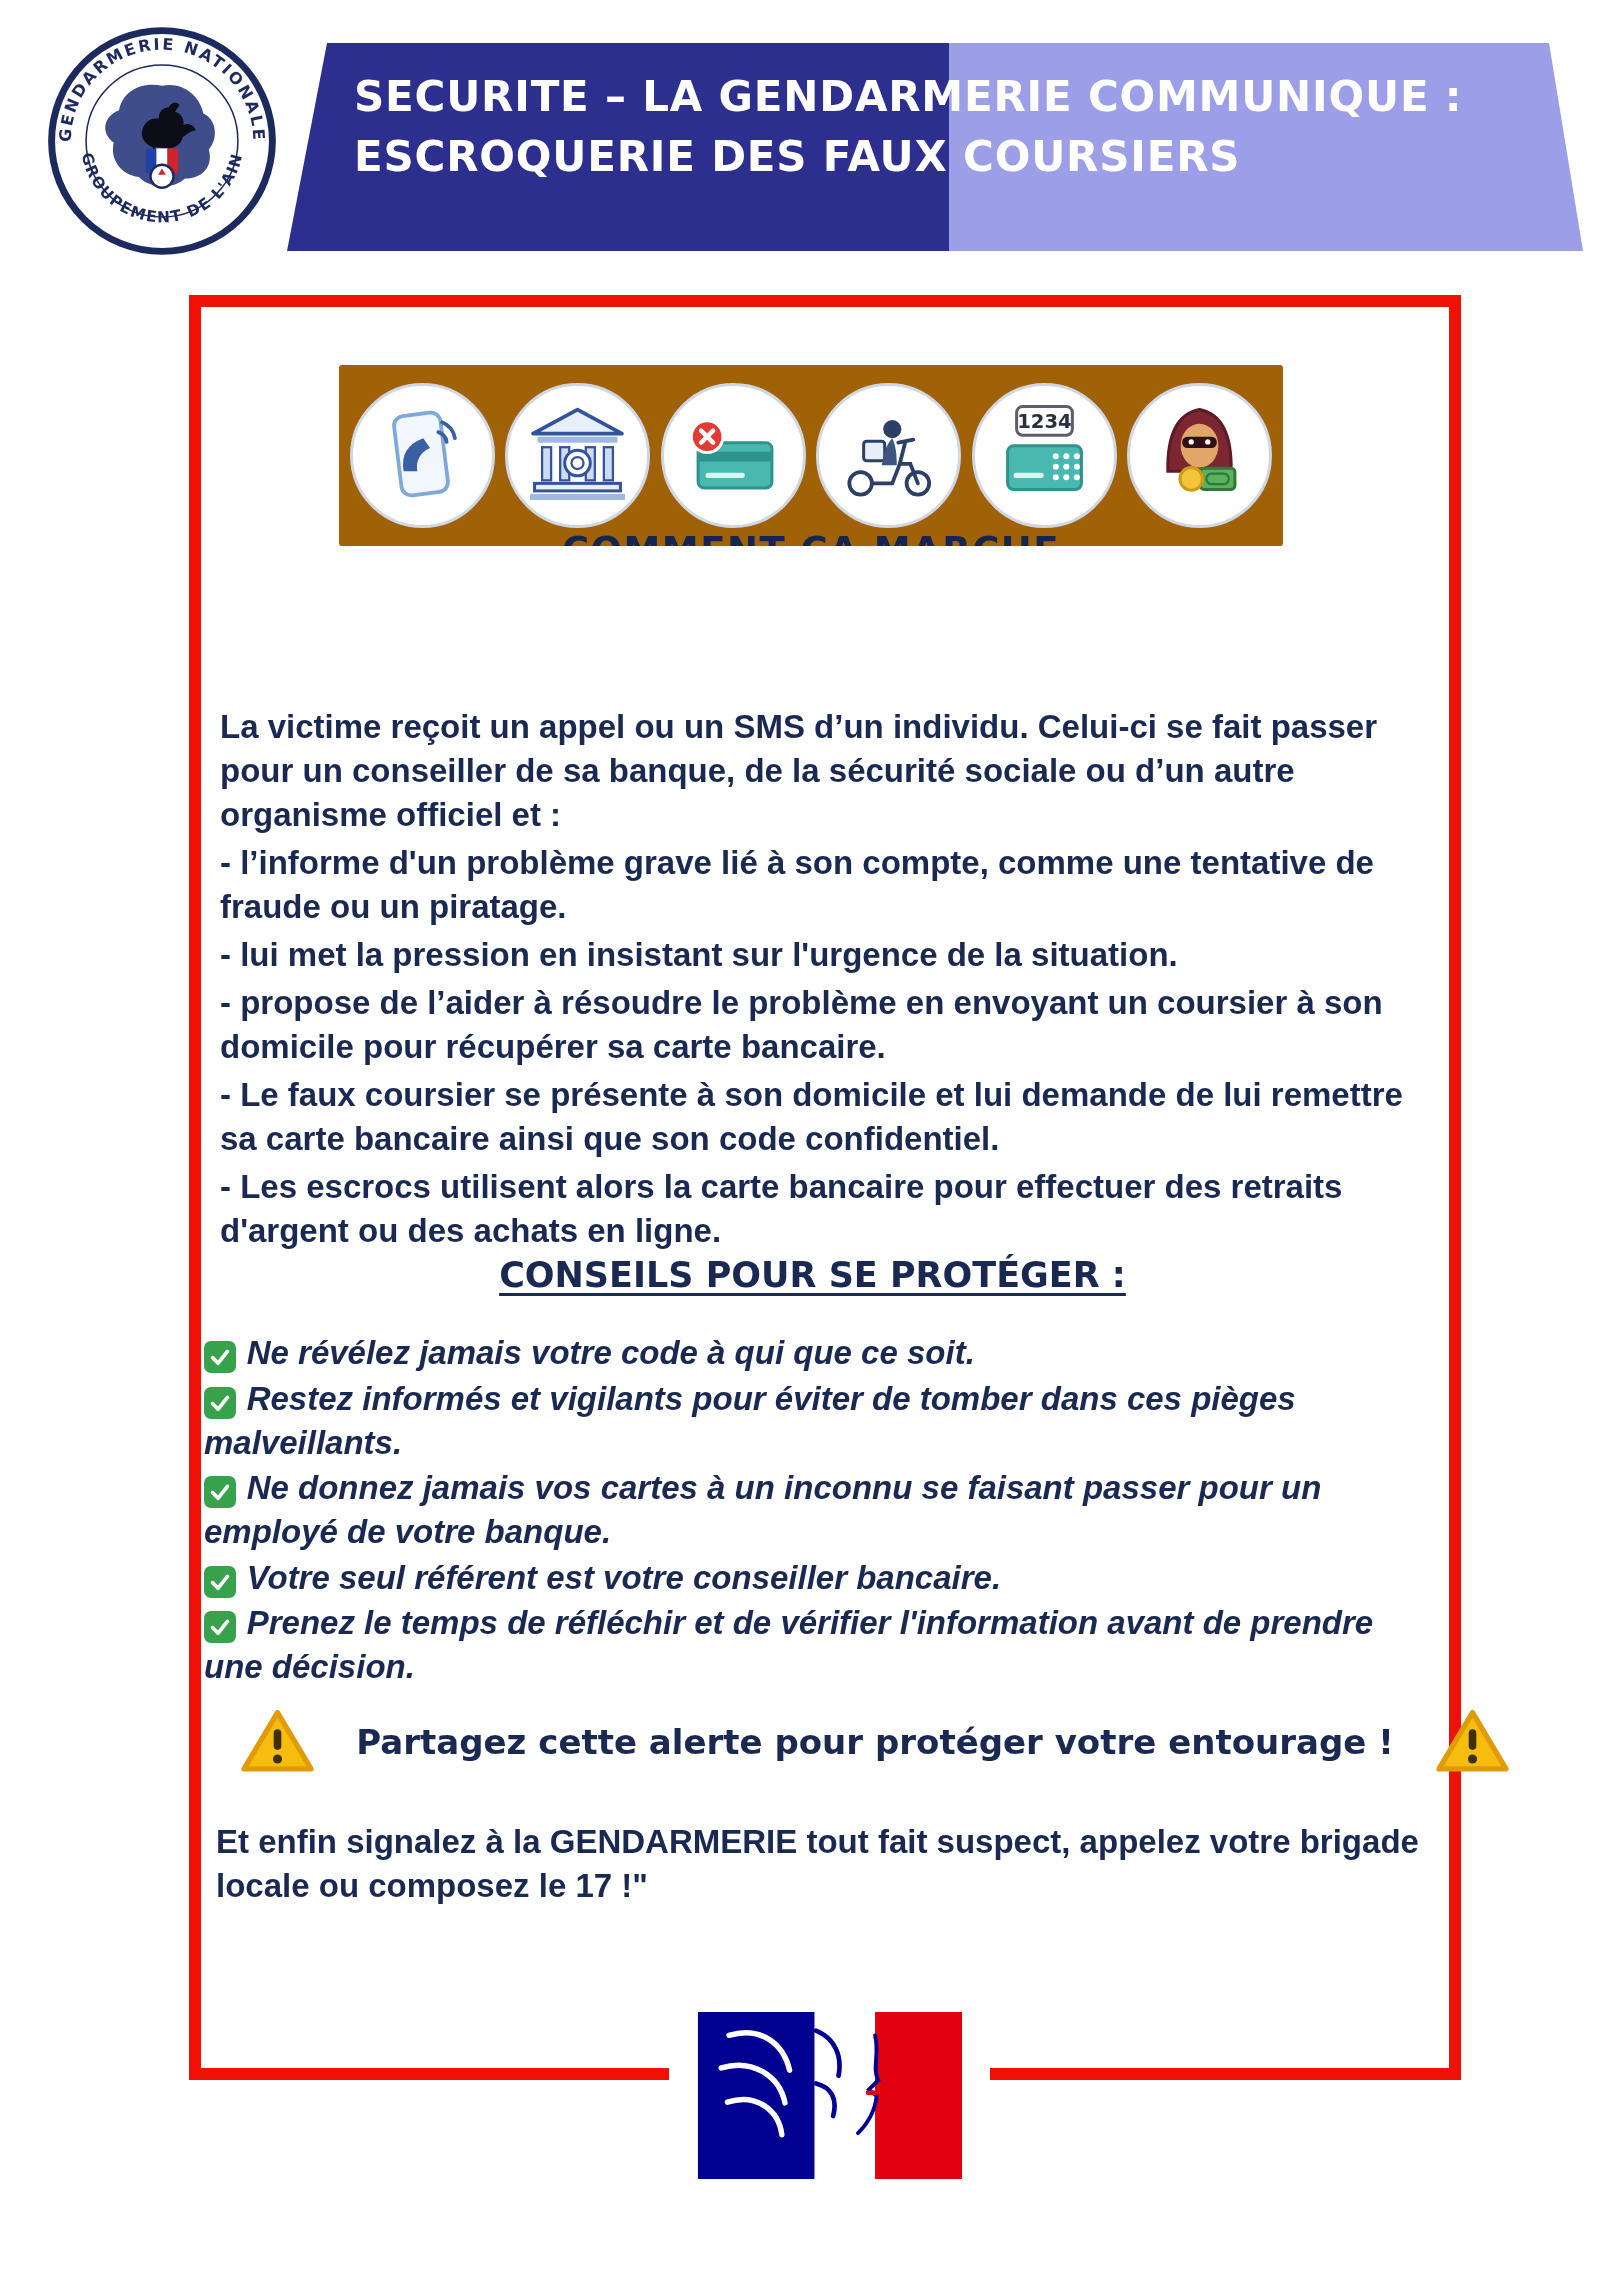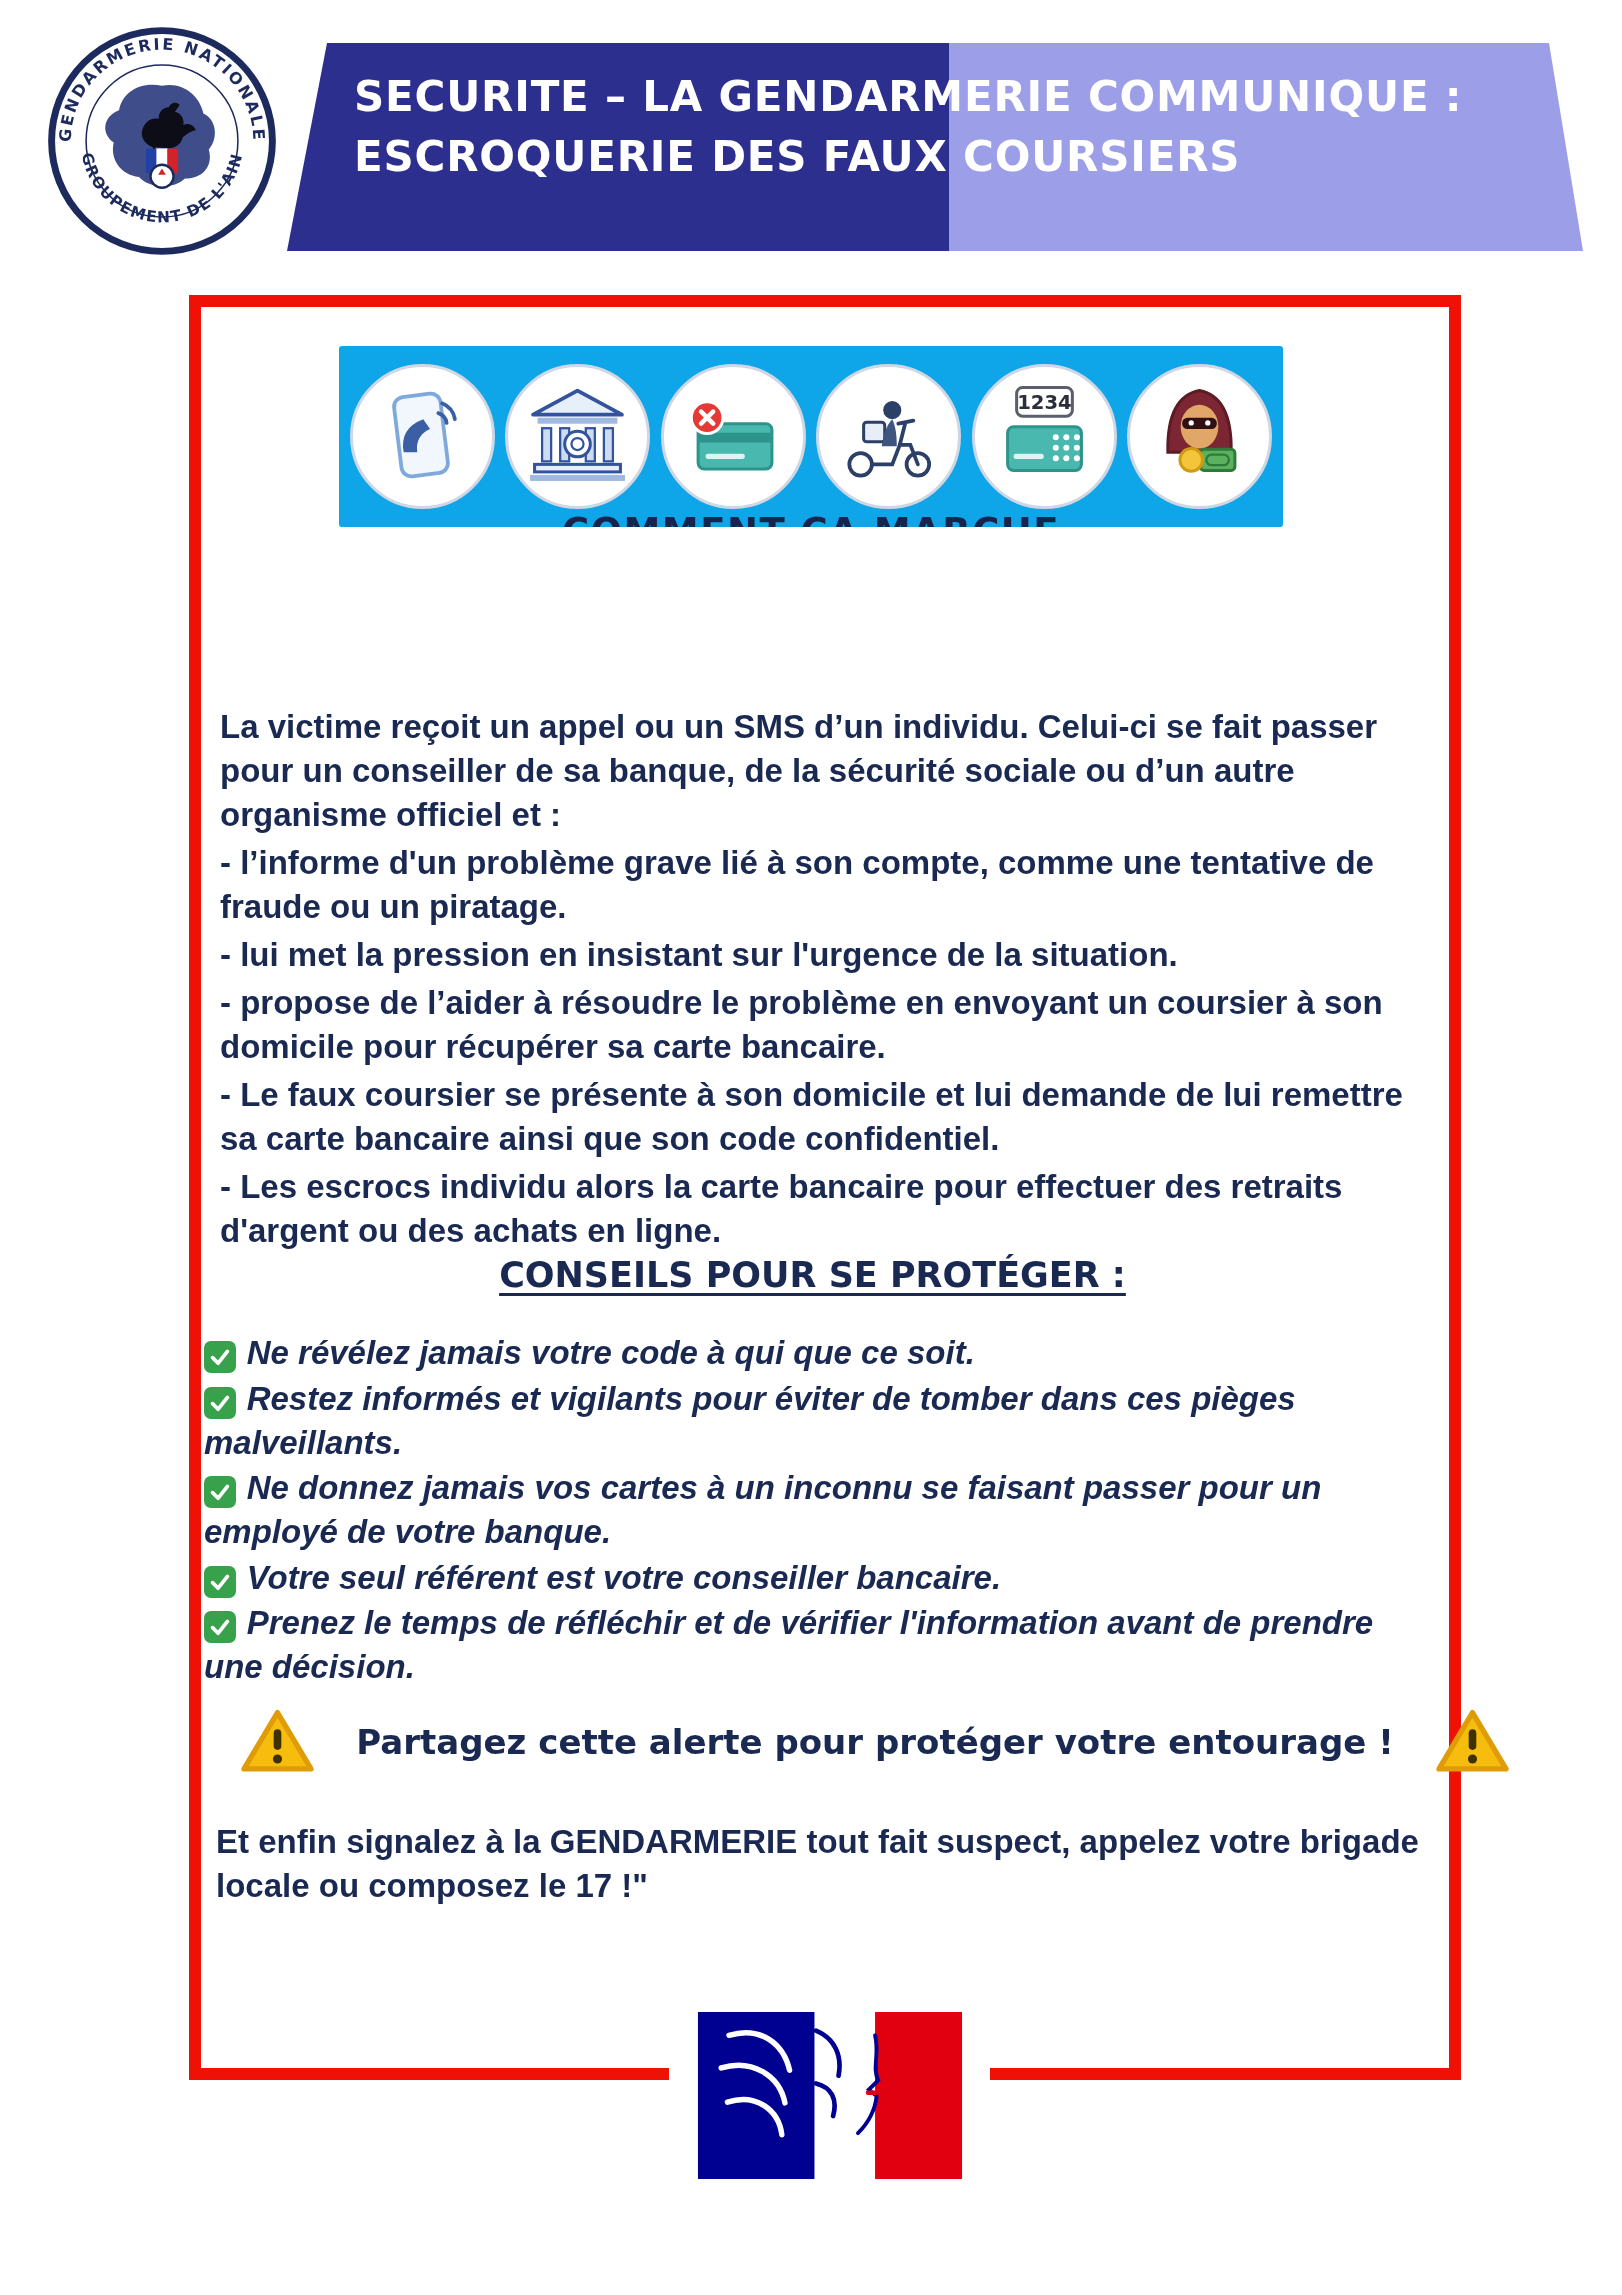--- a/index.html
+++ b/index.html
@@ -13,21 +13,21 @@
              clip-path:polygon(0 0,calc(100% - 34px) 0,100% 100%,0 100%);}
   .hdr-title{position:absolute;left:342px;top:67px;z-index:3;color:#ffffff;
              font-family:"DejaVu Sans",sans-serif;font-weight:bold;font-size:42px;line-height:60px;letter-spacing:0.8px;margin-left:12px;}
   .roundel{position:absolute;left:47px;top:26px;width:230px;height:230px;z-index:4;}
 
   
   .card{position:absolute;left:189px;top:295px;width:1248px;height:1761px;background:#ffffff;
         border:12.2px solid #ef1105;}
 
   
-  .banner{position:absolute;left:339px;top:346px;width:944px;height:181px;background:#0ea5e9;
+  .banner{position:absolute;left:339px;top:365px;width:944px;height:181px;background:#a16207;
           border-radius:3.1px;overflow:hidden;display:flex;align-items:center;justify-content:space-evenly;}
   .icon-circle{width:139px;height:139px;border-radius:50%;background:#ffffff;border:3.1px solid #cfd6e4;
                display:flex;align-items:center;justify-content:center;flex:0 0 auto;}
   .icon-circle svg{width:113px;height:113px;}
   .banner-caption{position:absolute;left:0;right:0;bottom:-26px;text-align:center;color:#16254d;
                   font-family:"DejaVu Sans",sans-serif;font-weight:bold;font-size:37px;letter-spacing:1.5px;}
 
   
   .sec-heading{position:absolute;left:201px;width:1223px;text-align:center;
                font-family:"DejaVu Sans",sans-serif;font-weight:bold;font-size:35px;color:#1a2951;
@@ -174,21 +174,21 @@
     </div>
     <div class="banner-caption">COMMENT ÇA MARCHE</div>
   </div>
 
   <div class="bodyblock">
     <p>La victime reçoit un appel ou un SMS d’un individu. Celui-ci se fait passer pour un conseiller de sa banque, de la sécurité sociale ou d’un autre organisme officiel et :</p>
     <p>- l’informe d'un problème grave lié à son compte, comme une tentative de fraude ou un piratage.</p>
     <p>- lui met la pression en insistant sur l'urgence de la situation.</p>
     <p>- propose de l’aider à résoudre le problème en envoyant un coursier à son domicile pour récupérer sa carte bancaire.</p>
     <p>- Le faux coursier se présente à son domicile et lui demande de lui remettre sa carte bancaire ainsi que son code confidentiel.</p>
-    <p>- Les escrocs individu alors la carte bancaire pour effectuer des retraits d'argent ou des achats en ligne.</p>
+    <p>- Les escrocs utilisent alors la carte bancaire pour effectuer des retraits d'argent ou des achats en ligne.</p>
   </div>
 
   <div class="sec-heading h-advice">CONSEILS POUR SE PROTÉGER :</div>
   <div class="tips">
     <div class="tip">
       <span class="check">
           <svg viewBox="0 0 42 42">
             <polyline points="9,22 18,31 33,12" fill="none" stroke="#ffffff" stroke-width="6" stroke-linecap="round" stroke-linejoin="round"></polyline>
           </svg>
         </span><span>Ne révélez jamais votre code à qui que ce soit.</span>

